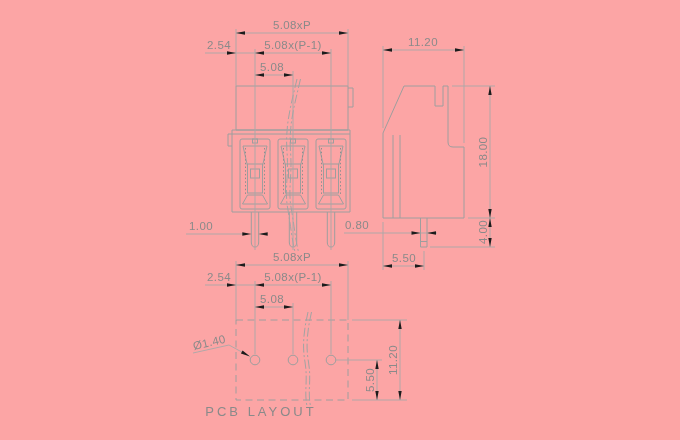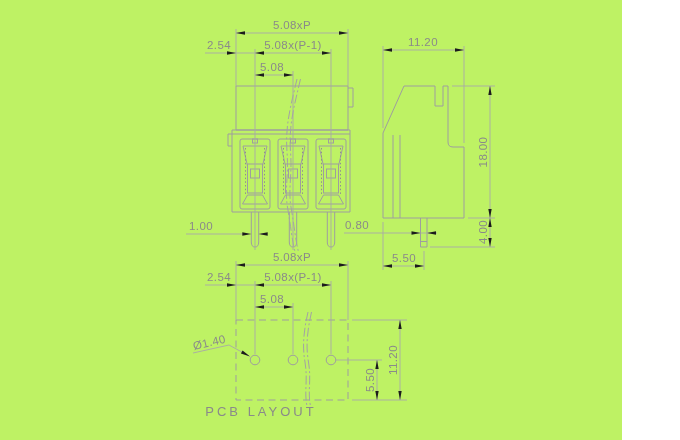--- a/index.html
+++ b/index.html
@@ -5,23 +5,23 @@
   html, body {
     margin: 0;
     padding: 0;
     background: #ffffff;
     width: 680px;
     height: 440px;
     overflow: hidden;
   }
   .stage {
     position: relative;
-    width: 622px;
+    width: 680px;
     height: 440px;
-    background: #bef264;
+    background: #fca5a5;
   }
   svg { display: block; }
   .ln   { stroke: #9e9e9e; stroke-width: 1; fill: none; }
   .lnthin { stroke: #a8a8a8; stroke-width: 0.9; fill: none; }
   .hid  { stroke: #8f8f8f; stroke-width: 1; fill: none; stroke-dasharray: 1.5 2.2; }
   .dash { stroke: #9e9e9e; stroke-width: 1; fill: none; stroke-dasharray: 7 4.5; }
   .brk  { stroke: #a3a3a3; stroke-width: 1; fill: none; stroke-dasharray: 9 2.5 2 2.5; }
   .arr  { fill: #1c1c1c; stroke: none; }
   .dimtext {
     font-family: "Liberation Sans", "DejaVu Sans", sans-serif;

